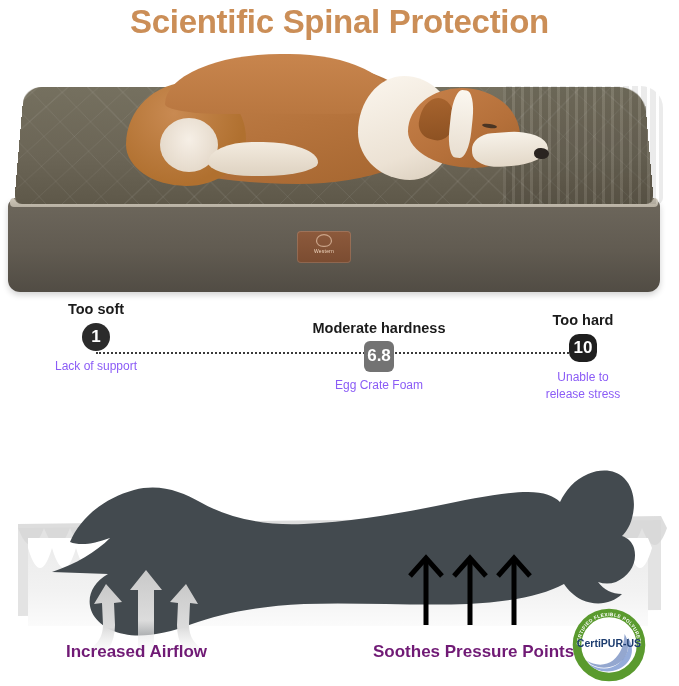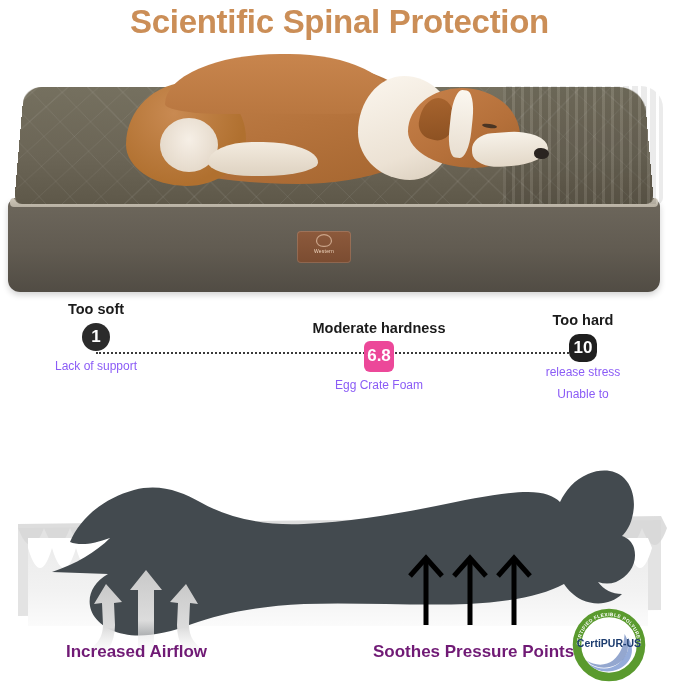--- a/index.html
+++ b/index.html
@@ -297,21 +297,21 @@
     width: 28px;
     height: 28px;
     border-radius: 10px;
     background: #1f1f1f;
     font-size: 17px;
   }
   .marker.rounded-tan {
     width: 30px;
     height: 31px;
     border-radius: 6px;
-    background: #ec4899;
+    background: #737373;
     font-size: 17px;
   }
   .marker-row {
     height: 32px;
     display: flex;
     align-items: center;
     justify-content: center;
     margin-top: 3px;
   }
 
@@ -408,22 +408,22 @@
         <span class="marker rounded-tan">6.8</span>
       </div>
       <div class="below">Egg Crate Foam</div>
     </div>
 
     <div class="stop" id="stop-hard">
       <div class="above">Too hard</div>
       <div class="marker-row">
         <span class="marker square">10</span>
       </div>
+      <div class="below">Unable to</div>
       <div class="below" style="margin-top:0">release stress</div>
-      <div class="below">Unable to</div>
     </div>
   </div>
 
   <div class="foam-area">
     <svg class="foam-svg" viewBox="0 0 679 266" xmlns="http://www.w3.org/2000/svg">
 
       <defs>
         <linearGradient id="foamGrad" x1="0" y1="0" x2="0" y2="1">
           <stop offset="0%" stop-color="#ececec"></stop>
           <stop offset="55%" stop-color="#f2f2f2"></stop>

